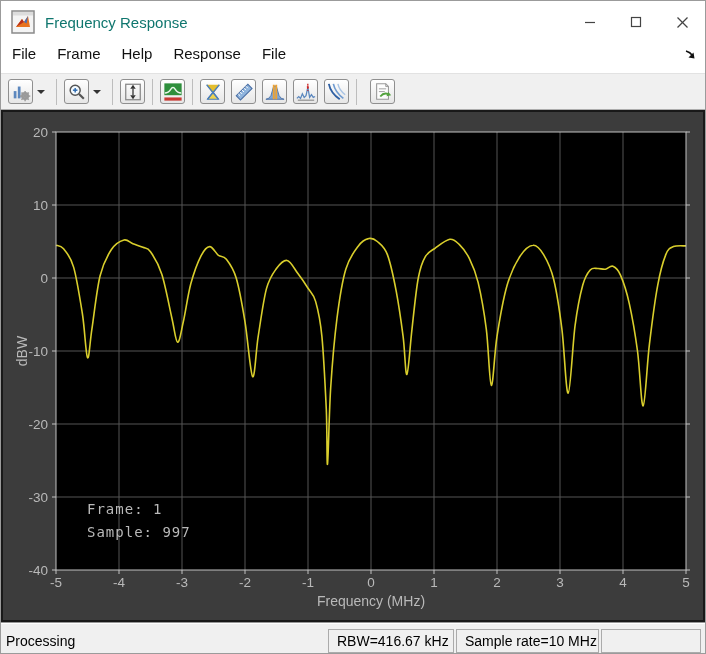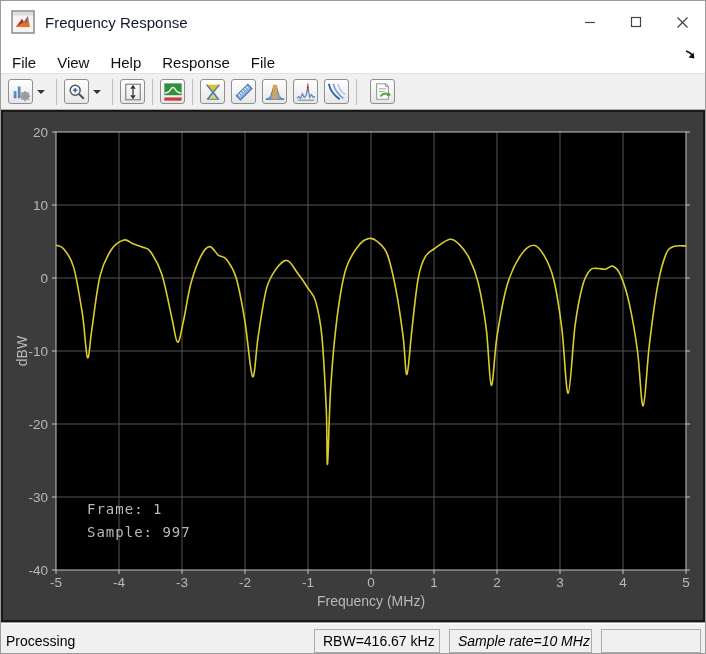--- a/index.html
+++ b/index.html
@@ -5,25 +5,25 @@
   html,body{margin:0;padding:0;background:#cfcfcf;}
   *{box-sizing:border-box;}
   .window{
     width:706px;height:654px;position:relative;background:#ffffff;
     border:1px solid #9b9b9b;font-family:"Liberation Sans",sans-serif;
     overflow:hidden;
   }
   
   .titlebar{height:42px;display:flex;align-items:center;background:#ffffff;}
   .app-icon{width:24px;height:24px;margin-left:10px;flex:0 0 auto;}
-  .title-text{margin-left:10px;font-size:15px;color:#0f172a;}
+  .title-text{margin-left:10px;font-size:15px;color:#0f766e;}
   .win-controls{margin-left:auto;display:flex;height:100%;}
   .win-btn{width:46px;height:100%;display:flex;align-items:center;justify-content:center;cursor:default;}
   
-  .menubar{height:30px;display:flex;align-items:flex-end;background:#ffffff;padding-left:10px;position:relative;}
+  .menubar{height:30px;display:flex;align-items:flex-start;background:#ffffff;padding-left:10px;position:relative;}
   .menu-item{font-size:15px;color:#111;margin-right:19px;padding:2px 1px;}
   .dock-arrow{position:absolute;right:8px;top:4px;}
   
   .toolbar{
     height:37px;background:#f0f0f0;border-top:1px solid #e2e2e2;border-bottom:1px solid #adadad;
     display:flex;align-items:center;padding-left:4px;
   }
   .tb-group{display:flex;align-items:center;height:100%;}
   .tb-btn{display:flex;align-items:center;padding:1px;margin:0 2px;}
   .icon-frame{
@@ -39,27 +39,27 @@
     height:512px;background:#3c3c3c;border:2px solid #191919;position:relative;
   }
   .plot-svg{display:block;}
   
   .statusbar{
     height:36px;background:#f0f0f0;border-top:1px solid #979797;
     box-shadow:inset 0 1px 0 #ffffff;
     display:flex;align-items:center;font-size:14px;color:#000;padding:0 2px;
   }
   .status-left{padding-left:3px;}
-  .status-segs{margin-left:auto;display:flex;gap:9px;align-items:center;padding-right:2px;}
+  .status-segs{margin-left:auto;display:flex;gap:2px;align-items:center;padding-right:2px;}
   .status-seg{
     height:24px;border:1px solid #ababab;background:#f0f0f0;display:flex;align-items:center;
     padding:0 8px;white-space:nowrap;
   }
   .seg-rbw{width:126px;}
-  .seg-rate{width:143px;font-style:italic;}
+  .seg-rate{width:143px;}
   .seg-empty{width:100px;}
 </style>
 </head>
 <body>
 
 <div class="window">
 
   <div class="titlebar">
     <svg class="app-icon" viewBox="0 0 24 24">
       <rect x="1" y="1" width="22" height="22" fill="#f4f4f4" stroke="#8a8a8a" stroke-width="1.5"></rect>
@@ -84,21 +84,21 @@
         <svg width="13" height="13" viewBox="0 0 13 13">
           <line x1="1.5" y1="1.5" x2="11.5" y2="11.5" stroke="#444" stroke-width="1.2"></line>
           <line x1="11.5" y1="1.5" x2="1.5" y2="11.5" stroke="#444" stroke-width="1.2"></line>
         </svg>
       </div>
     </div>
   </div>
 
   <div class="menubar">
     <span class="menu-item">File</span>
-    <span class="menu-item">View</span>
+    <span class="menu-item">Frame</span>
     <span class="menu-item">Help</span>
     <span class="menu-item">Response</span>
     <span class="menu-item">File</span>
     <svg class="dock-arrow" width="14" height="14" viewBox="0 0 14 14">
       <path d="M3 4 Q7 5 10 9" fill="none" stroke="#111" stroke-width="1.6"></path>
       <path d="M11.5 11.5 L5.5 10.5 L10.5 5.5 Z" fill="#111"></path>
     </svg>
   </div>
 
   <div class="toolbar">

